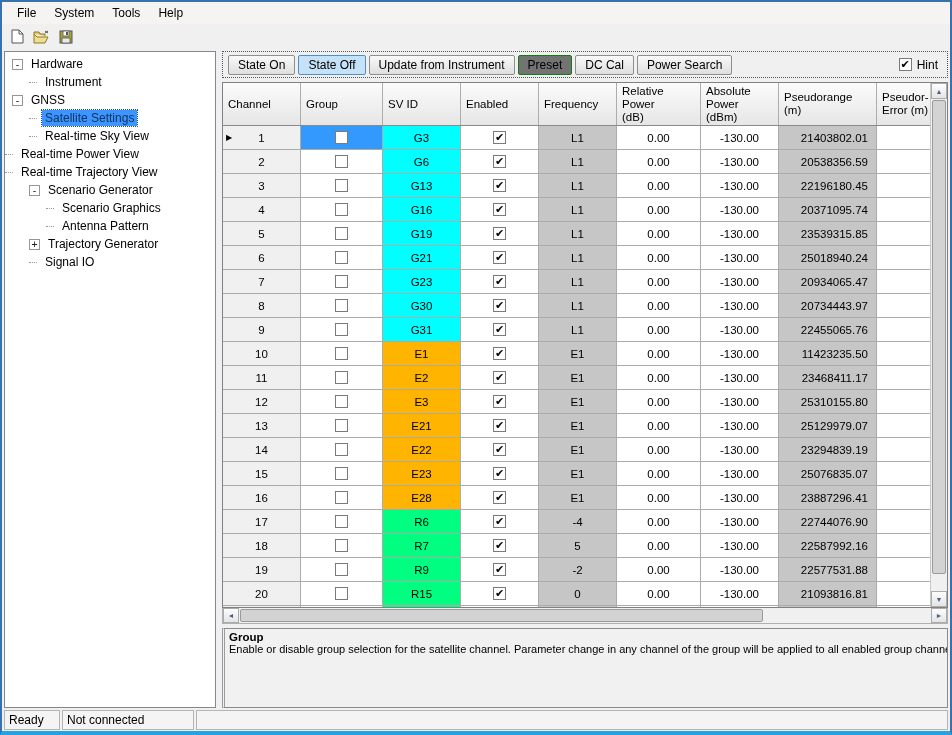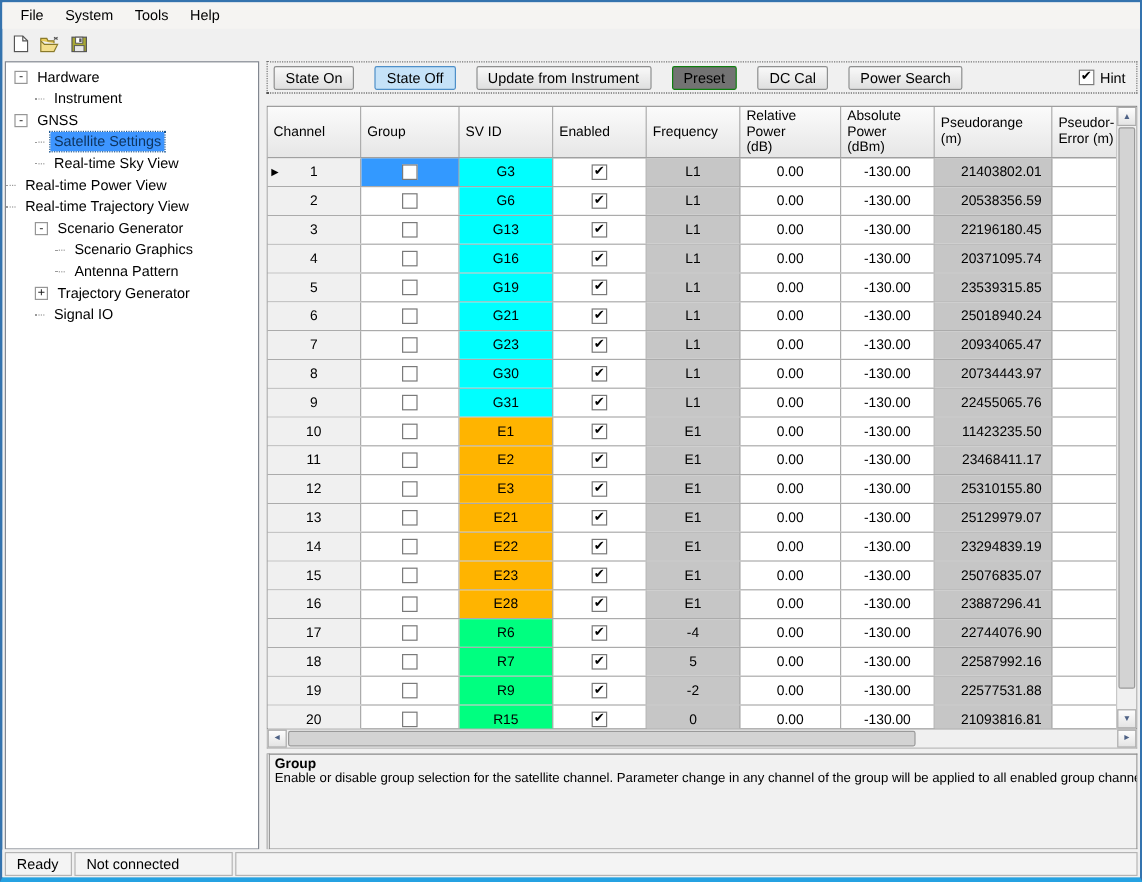--- a/index.html
+++ b/index.html
@@ -21,21 +21,21 @@
   
   .main { flex:1; display:flex; padding:2px 2px 0 2px; overflow:hidden; }
   .tree-panel { width:212px; flex:none; background:#fff; border:1px solid #828790; overflow:hidden; padding-top:3px; box-sizing:border-box; }
   .tree-item { height:18px; display:flex; align-items:center; font-size:12px; white-space:nowrap; color:#000; }
   .expander { width:11px; height:11px; flex:none; border:1px solid #969696; background:#fff; font-size:10px; line-height:9px; text-align:center; color:#222; box-sizing:border-box; margin-right:5px; font-family:"DejaVu Sans Mono", monospace; }
   .leafdash { width:8px; flex:none; border-top:1px dotted #999; margin-right:5px; }
   .tree-label { padding:1px 3px; }
   .tree-label.selected { background:#3D95FF; color:#0E3560; outline:1px dotted #1d5791; }
   .right { flex:1; margin-left:6px; display:flex; flex-direction:column; overflow:hidden; }
   
-  .actionbar { height:27px; flex:none; border:1px dotted #555; display:flex; align-items:center; gap:17px; padding:0 5px; margin-bottom:10px; box-sizing:border-box; }
+  .actionbar { height:27px; flex:none; border:1px dotted #555; display:flex; align-items:center; gap:3px; padding:0 5px; margin-bottom:4px; box-sizing:border-box; }
   .btn { font-size:12px; padding:2px 9px; background:linear-gradient(#F9F9F9,#DFDFDF); border:1px solid #8E8F8F; border-radius:2px; color:#000; white-space:nowrap; }
   .btn.stateoff { background:#C5E2F8; border-color:#4E8FC8; }
   .btn.preset { background:#737373; border-color:#0F7D0F; }
   .hint { margin-left:auto; display:flex; align-items:center; gap:5px; font-size:12px; padding-right:4px; }
   
   .table-outer { flex:1; display:flex; flex-direction:column; overflow:hidden; }
   .table-wrap { flex:1; display:flex; border:1px solid #808080; background:#fff; overflow:hidden; }
   .grid { flex:1; overflow:hidden; }
   .t-head { display:flex; height:42px; background:linear-gradient(#FBFBFB,#E6E6E6); border-bottom:1px solid #8A8A8A; }
   .t-hcell { border-right:1px solid #ADADAD; font-size:11.5px; padding:2px 5px; display:flex; align-items:center; white-space:pre-line; line-height:13px; box-sizing:border-box; color:#000; flex:none; }
@@ -64,21 +64,21 @@
   .v-gap { height:16px; flex:none; }
   .hscroll { height:16px; flex:none; display:flex; background:#F0F0F0; border:1px solid #B0B0B0; border-top:none; box-sizing:border-box; }
   .hscroll .sb-btn { width:16px; height:100%; }
   .h-thumb { width:72%; margin:1px; background:#D3D3D3; border:1px solid #9A9A9A; border-radius:2px; }
   .h-gap { flex:1; }
   
   .info-panel { height:74px; flex:none; border:1px solid #8A8A8A; border-left:3px double #9B9B9B; background:#F1F1F1; margin-top:4px; padding:2px 4px; overflow:hidden; }
   .info-title { font-weight:bold; font-size:11.5px; }
   .info-desc { font-size:11px; white-space:nowrap; }
   .statusbar { height:23px; flex:none; display:flex; gap:2px; padding:2px 2px 1px 2px; background:#F0F0F0; box-sizing:border-box; }
-  .status-panel { border:1px solid #B4B4B4; display:flex; align-items:center; padding:0 9px; font-size:12px; background:#F4F4F4; box-sizing:border-box; }
+  .status-panel { border:1px solid #B4B4B4; display:flex; align-items:center; padding:0 4px; font-size:12px; background:#F4F4F4; box-sizing:border-box; }
   .sp-0 { width:56px; } .sp-1 { width:132px; } .sp-2 { flex:1; }
 </style>
 </head>
 <body>
 
 <div class="window">
 
   <div class="menubar">
     <span class="menu-item">File</span>
     <span class="menu-item">System</span>

